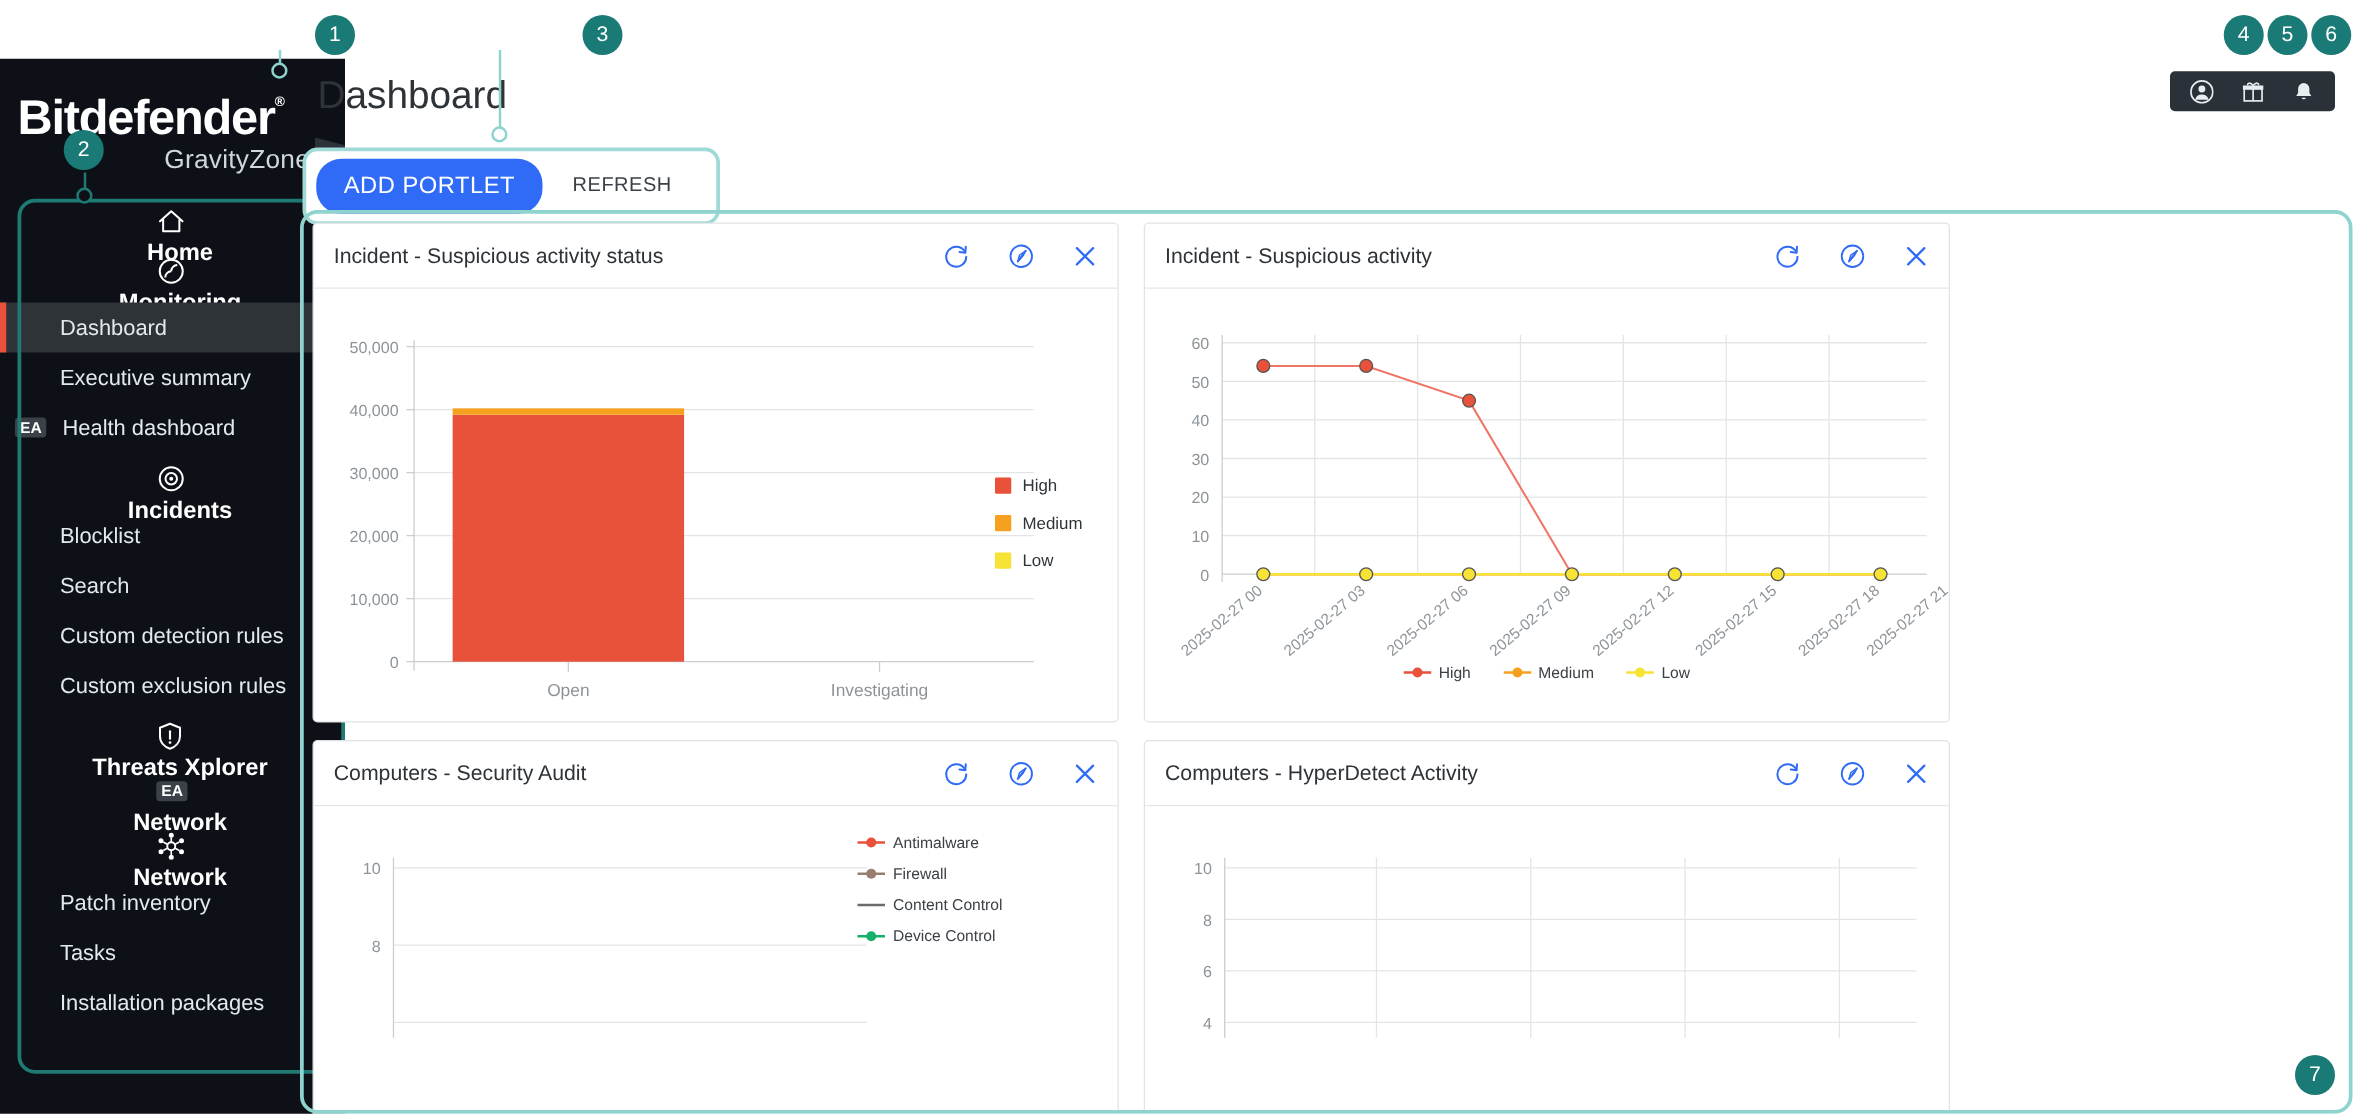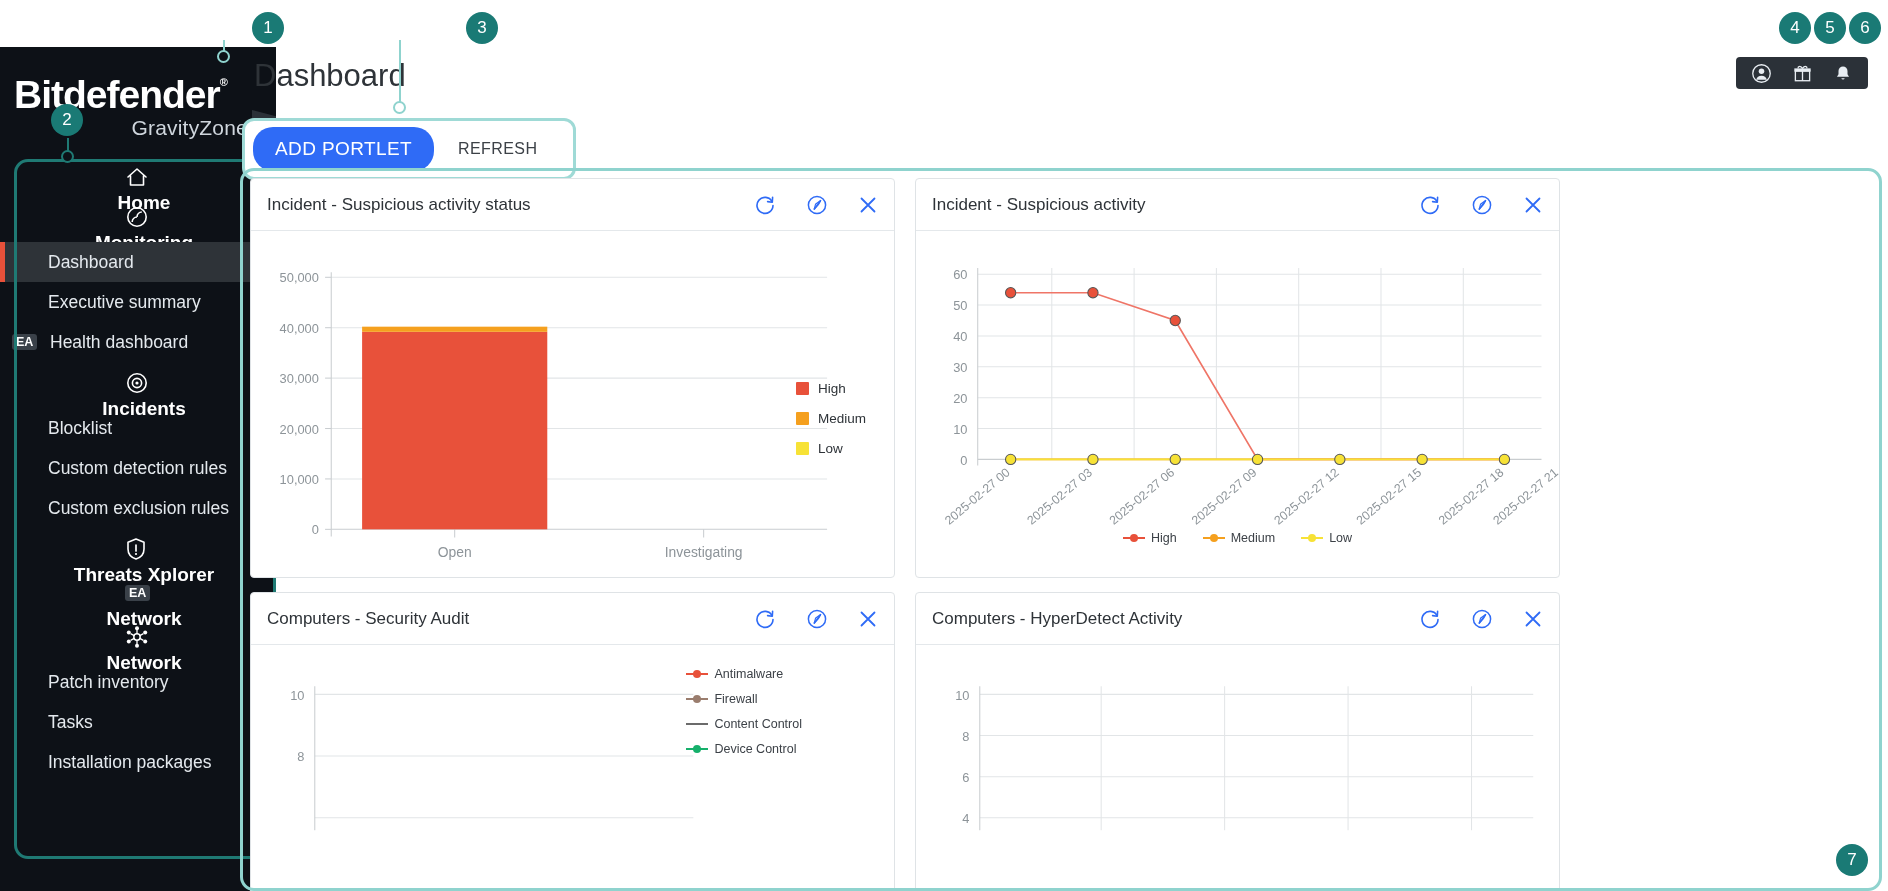--- a/index.html
+++ b/index.html
@@ -218,20 +218,23 @@
           <svg width="24" height="24" viewBox="0 0 24 24">
               <circle cx="12" cy="12" r="9.2" fill="none" stroke="#fff" stroke-width="1.6"></circle>
               <circle cx="12" cy="12" r="4.6" fill="none" stroke="#fff" stroke-width="1.6"></circle>
               <circle cx="12" cy="12" r="1.6" fill="#fff"></circle>
             </svg>
         </span>
         <span>Incidents</span>
       </div>
       <div class="nav-item sub">
         <span>Blocklist</span>
+      </div>
+      <div class="nav-item sub">
+        <span>Search</span>
       </div>
       <div class="nav-item sub">
         <span>Custom detection rules</span>
       </div>
       <div class="nav-item sub">
         <span>Custom exclusion rules</span>
       </div>
 
       <div class="nav-item top" style="margin-top:6px;">
         <span class="nav-icon">

